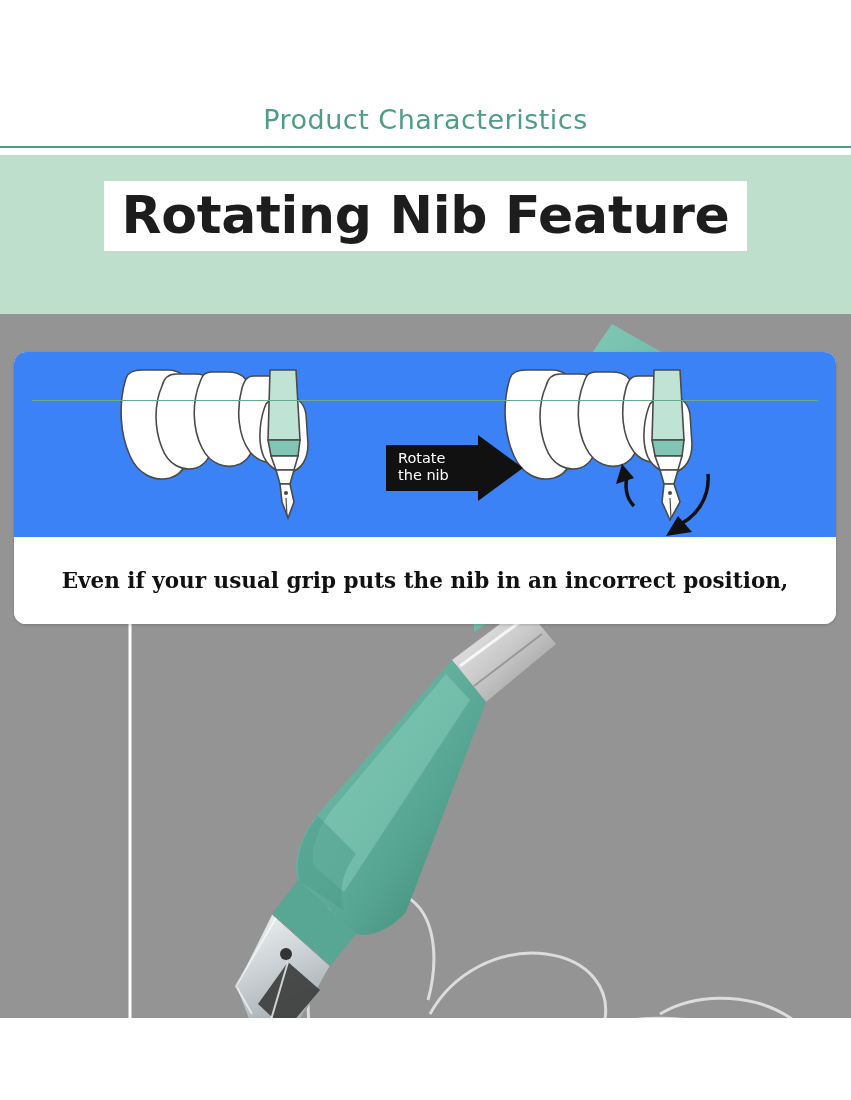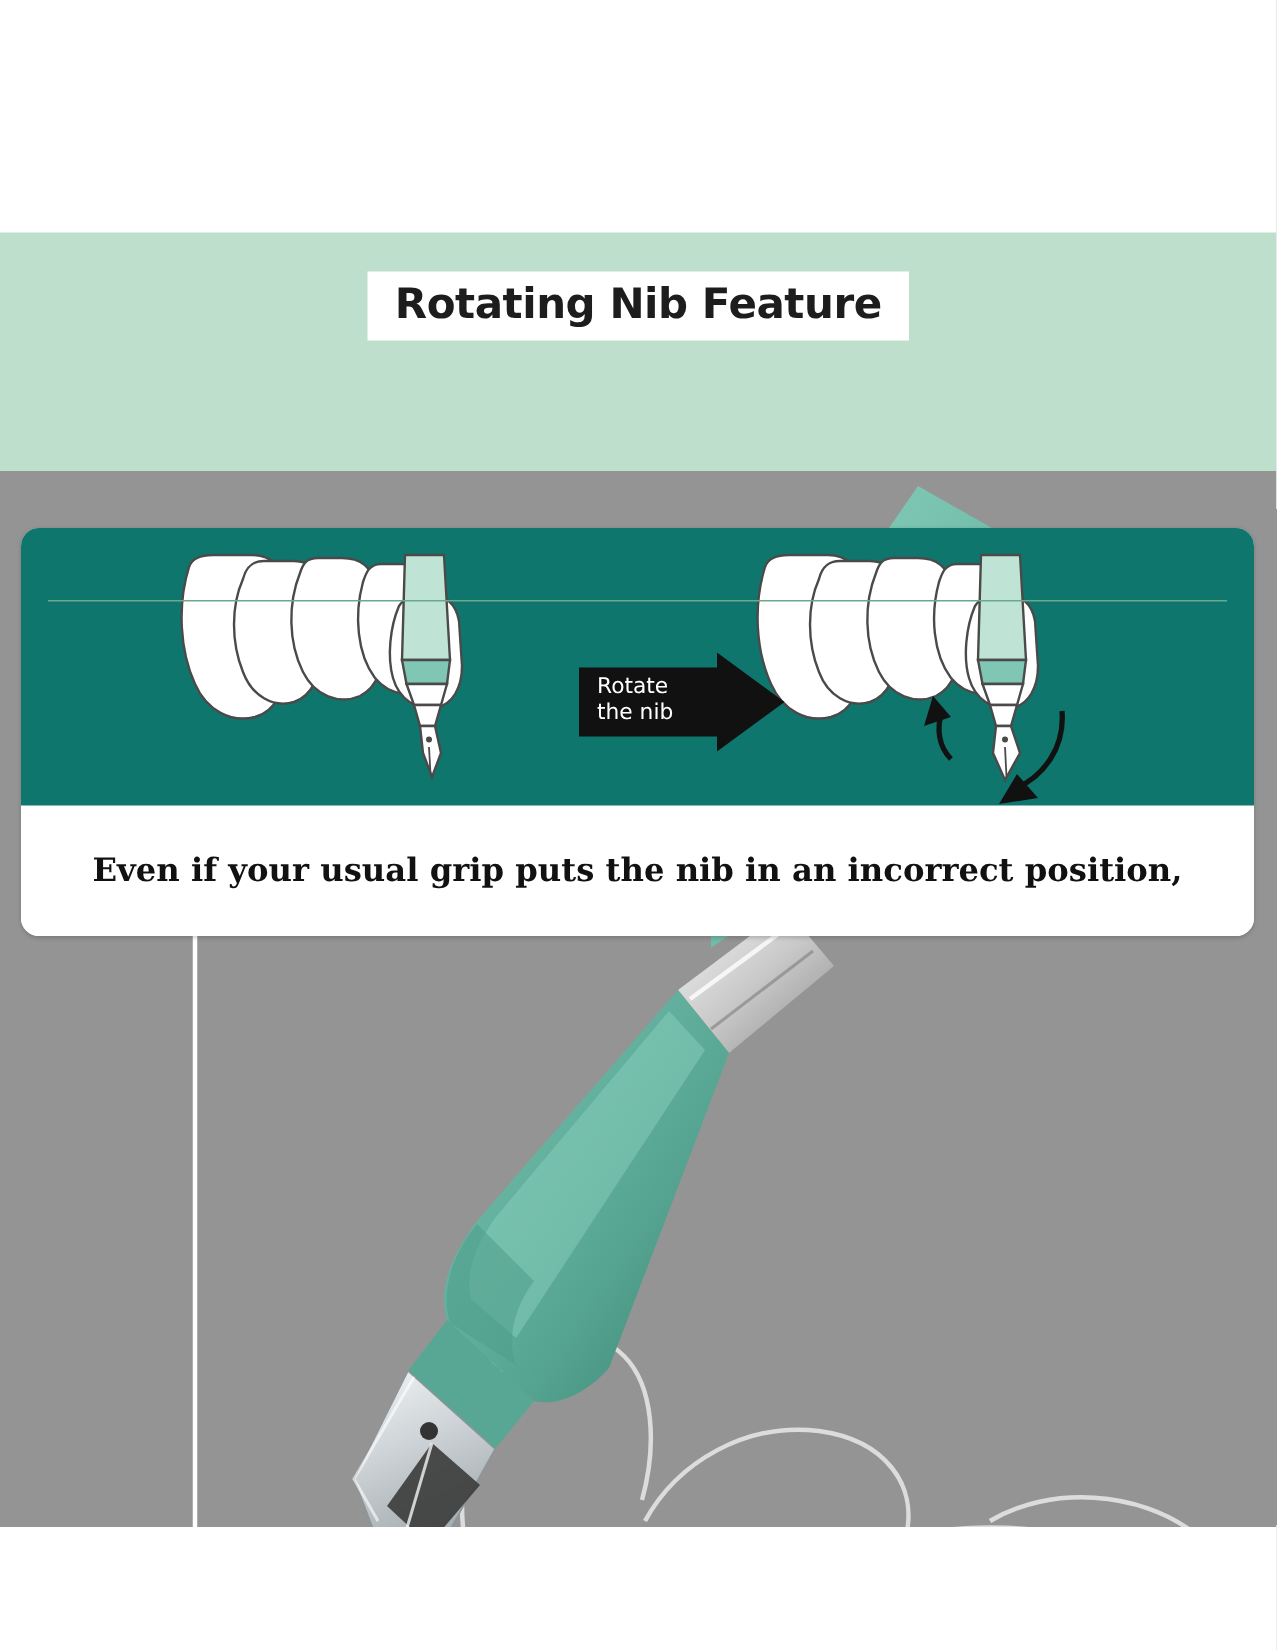--- a/index.html
+++ b/index.html
@@ -58,21 +58,21 @@
   .band-title-wrap {
     position: absolute;
     left: 0; top: 26px;
     width: 851px;
     text-align: center;
   }
   .band-title {
     display: inline-block;
     background: #ffffff;
     color: #1d1d1d;
-    font-size: 28px;
+    font-size: 52px;
     font-weight: bold;
     line-height: 1.0;
     padding: 8px 18px 10px 18px;
     letter-spacing: -0.3px;
     font-family: "DejaVu Sans", sans-serif;
   }
   .band-sub {
     position: absolute;
     left: 0; top: 100px;
     width: 851px;
@@ -109,21 +109,21 @@
     background: #ffffff;
     border-radius: 12px;
     box-shadow: 0 1px 3px rgba(0,0,0,.18);
     overflow: hidden;
   }
   .callout-illustration {
     position: absolute;
     left: 0; top: 0;
     width: 822px;
     height: 185px;
-    background: #0f766e;
+    background: #3b82f6;
   }
   .callout-hline {
     position: absolute;
     left: 18px; top: 48px;
     width: 786px;
     height: 1px;
     background: #6aa98e;
   }
   .callout-text {
     position: absolute;
@@ -178,20 +178,24 @@
     left: 0; top: 0;
     width: 851px;
     height: 704px;
   }
 </style>
 </head>
 <body>
 
 <div class="page">
 
+  <div class="top-header">
+    <div class="top-header-title">Product Characteristics</div>
+    <div class="top-header-rule"></div>
+  </div>
 
   <div class="green-band">
     <div class="band-title-wrap">
       <span class="band-title">Rotating Nib Feature</span>
     </div>
   </div>
 
   <div class="photo-area">
 
     <div class="pen-wrap">

